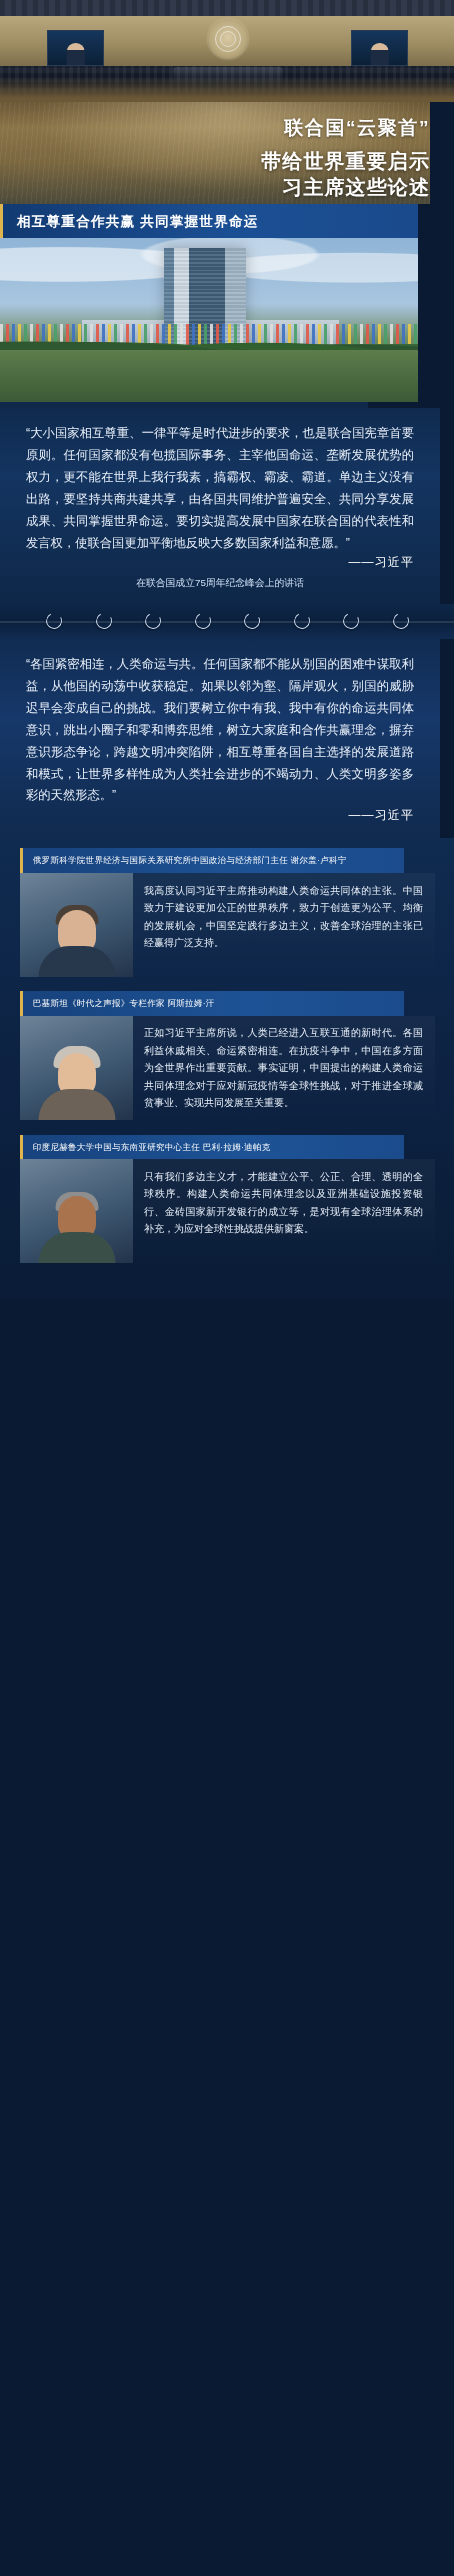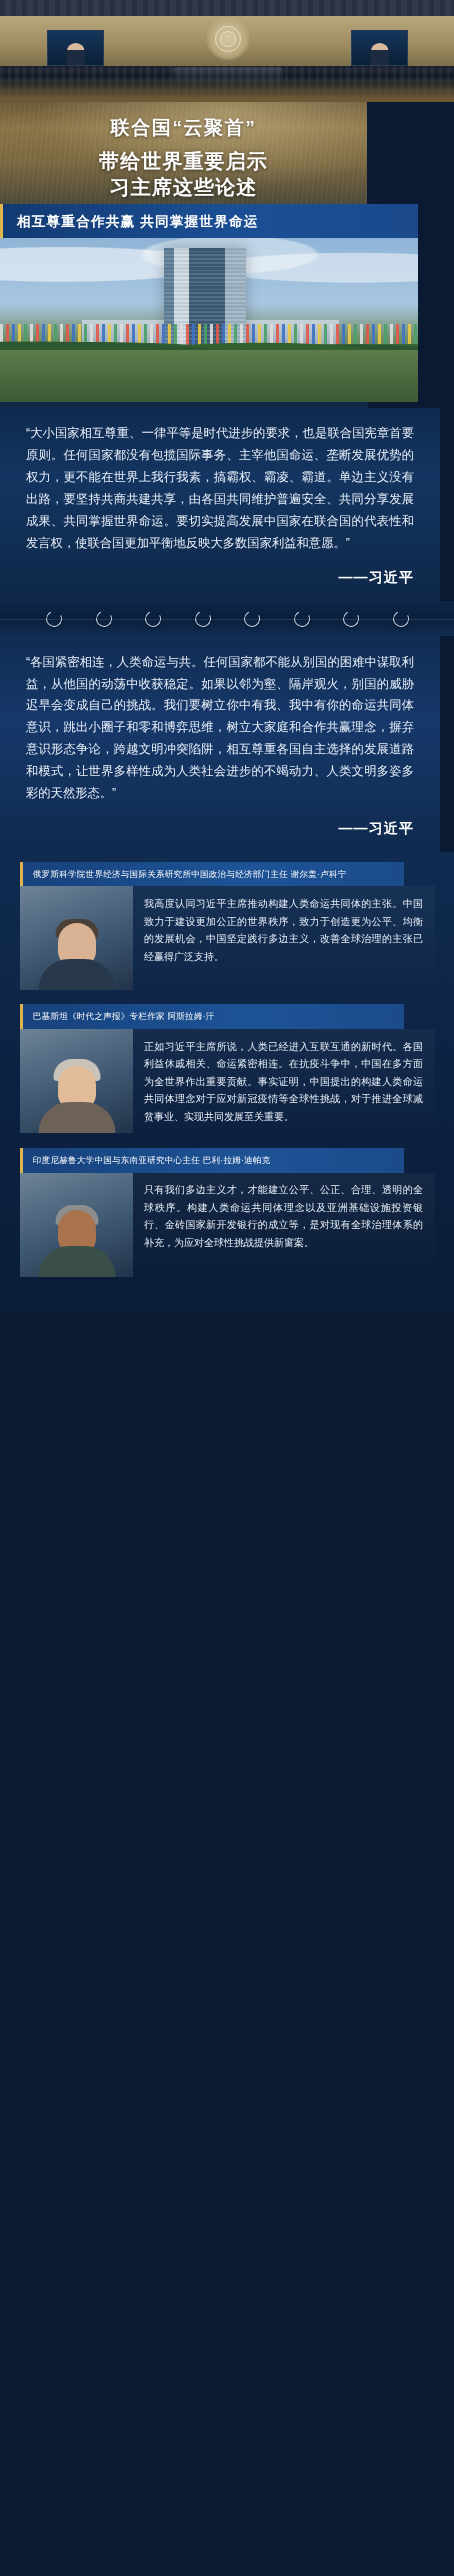--- a/index.html
+++ b/index.html
@@ -78,23 +78,23 @@
                 repeating-linear-gradient(0deg, rgba(255,255,255,.04) 0 4.4px, transparent 4.4px 9.8px);
   }
   .hero-fade {
     position: absolute; left: 0; bottom: 0; width: 455px; height: 25px;
     background: linear-gradient(180deg, rgba(92,74,46,0), #6b5836 85%);
   }
 
   
   .title-band {
     position: relative;
-    width: 367px; height: 102px;
+    width: 430px; height: 102px;
     background: linear-gradient(180deg, #6b5836 0%, #8a7448 25%, #7a6740 60%, #4c4a3a 100%);
-    text-align: center;
+    text-align: right;
     overflow: hidden;
   }
   .title-band:before {
     content: "";
     position: absolute; left: 0; top: 0; width: 455px; height: 102px;
     background:
       radial-gradient(ellipse at 50% 10%, rgba(255,236,186,.35), rgba(0,0,0,0) 60%),
       repeating-linear-gradient(95deg, rgba(255,255,255,.05) 0 1.1px, transparent 1.1px 4.9px);
   }
   .title-main {
@@ -194,24 +194,24 @@
     background: linear-gradient(180deg, #112c52 0%, #16386a 40%, #102a4e 100%);
   }
   .quote-text {
     font-size: 12.3px;
     line-height: 1.78;
     text-align: justify;
     color: #eaf1fb;
     text-indent: 0;
   }
   .quote-attr {
-    margin-top: 15px;
+    margin-top: 0;
     text-align: right;
-    font-size: 14px;
-    font-weight: bold;
+    font-size: 12px;
+    font-weight: normal;
     color: #ffffff;
     letter-spacing: 1.1px;
   }
   .quote-src {
     margin-top: 5.5px;
     text-align: center;
     font-size: 9.8px;
     color: #cfe0f5;
   }
 
@@ -343,20 +343,21 @@
       <div class="tower"></div>
       <div class="flags"></div>
       <div class="trees"></div>
       <div class="lawn"></div>
     </div>
   </div>
 
   <div class="quote-block">
     <div class="quote-text">“大小国家相互尊重、一律平等是时代进步的要求，也是联合国宪章首要原则。任何国家都没有包揽国际事务、主宰他国命运、垄断发展优势的权力，更不能在世界上我行我素，搞霸权、霸凌、霸道。单边主义没有出路，要坚持共商共建共享，由各国共同维护普遍安全、共同分享发展成果、共同掌握世界命运。要切实提高发展中国家在联合国的代表性和发言权，使联合国更加平衡地反映大多数国家利益和意愿。”</div>
     <div class="quote-attr">——习近平</div>
+    <div class="quote-src">在联合国成立75周年纪念峰会上的讲话</div>
   </div>
 
   <div class="spiral">
     <span class="ring"></span>
     <span class="ring"></span>
     <span class="ring"></span>
     <span class="ring"></span>
     <span class="ring"></span>
     <span class="ring"></span>
     <span class="ring"></span>

